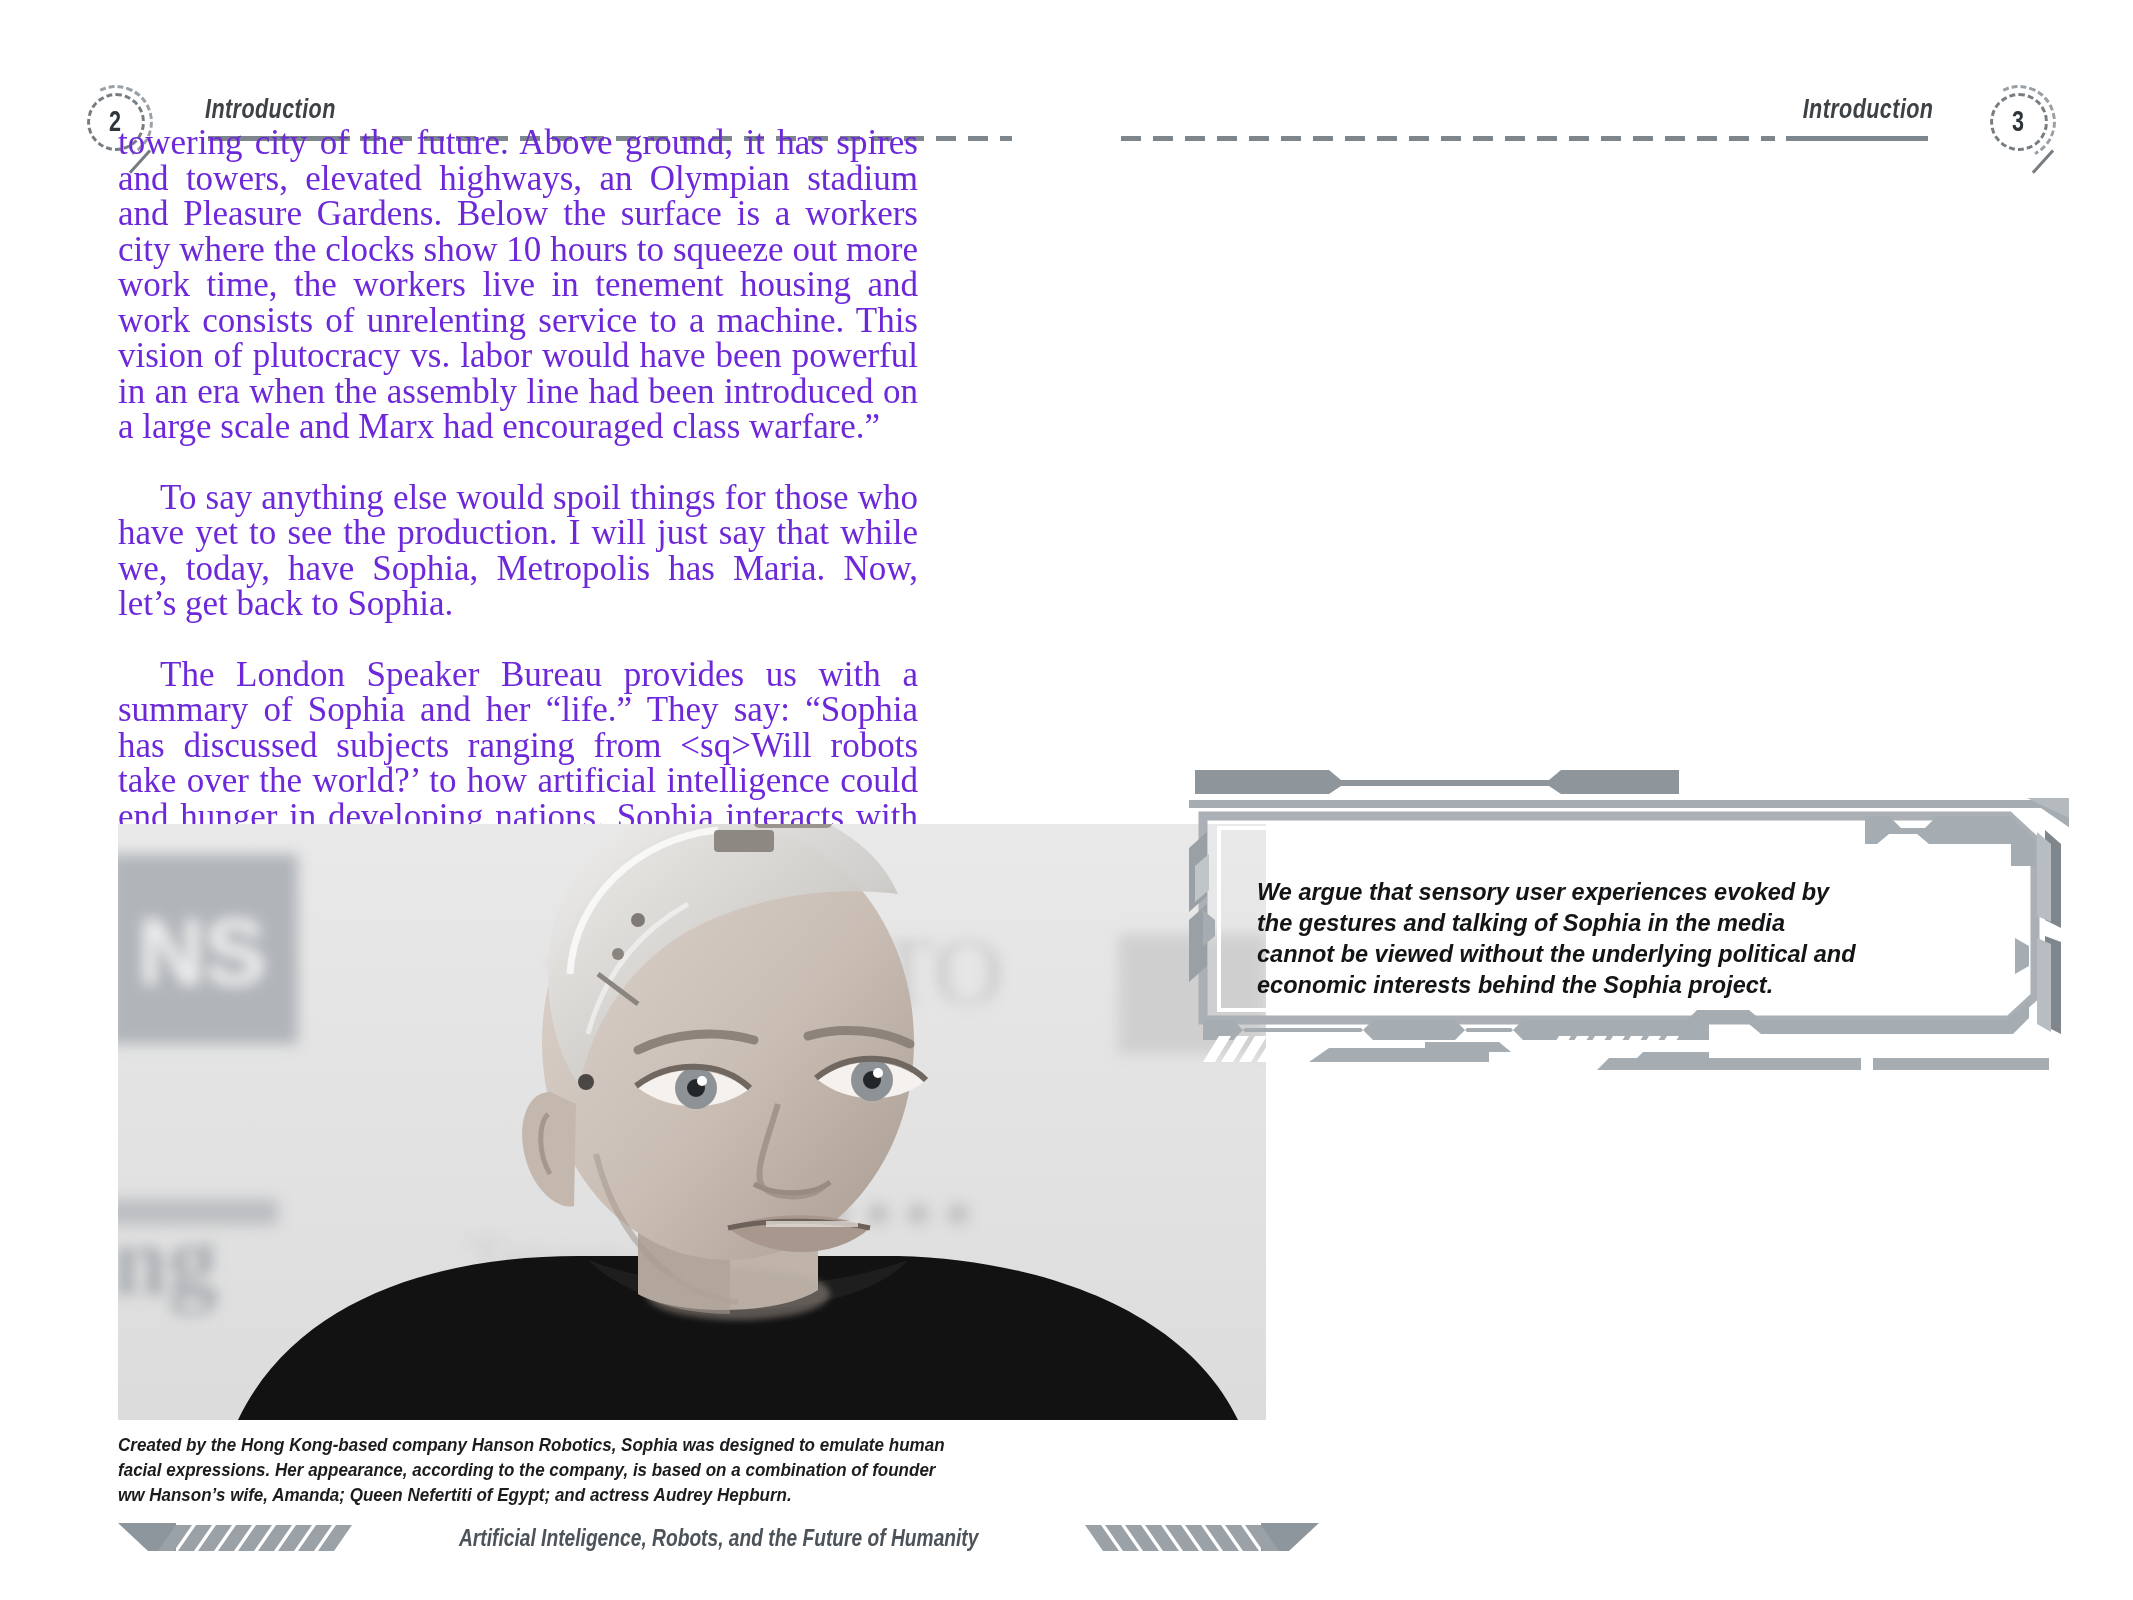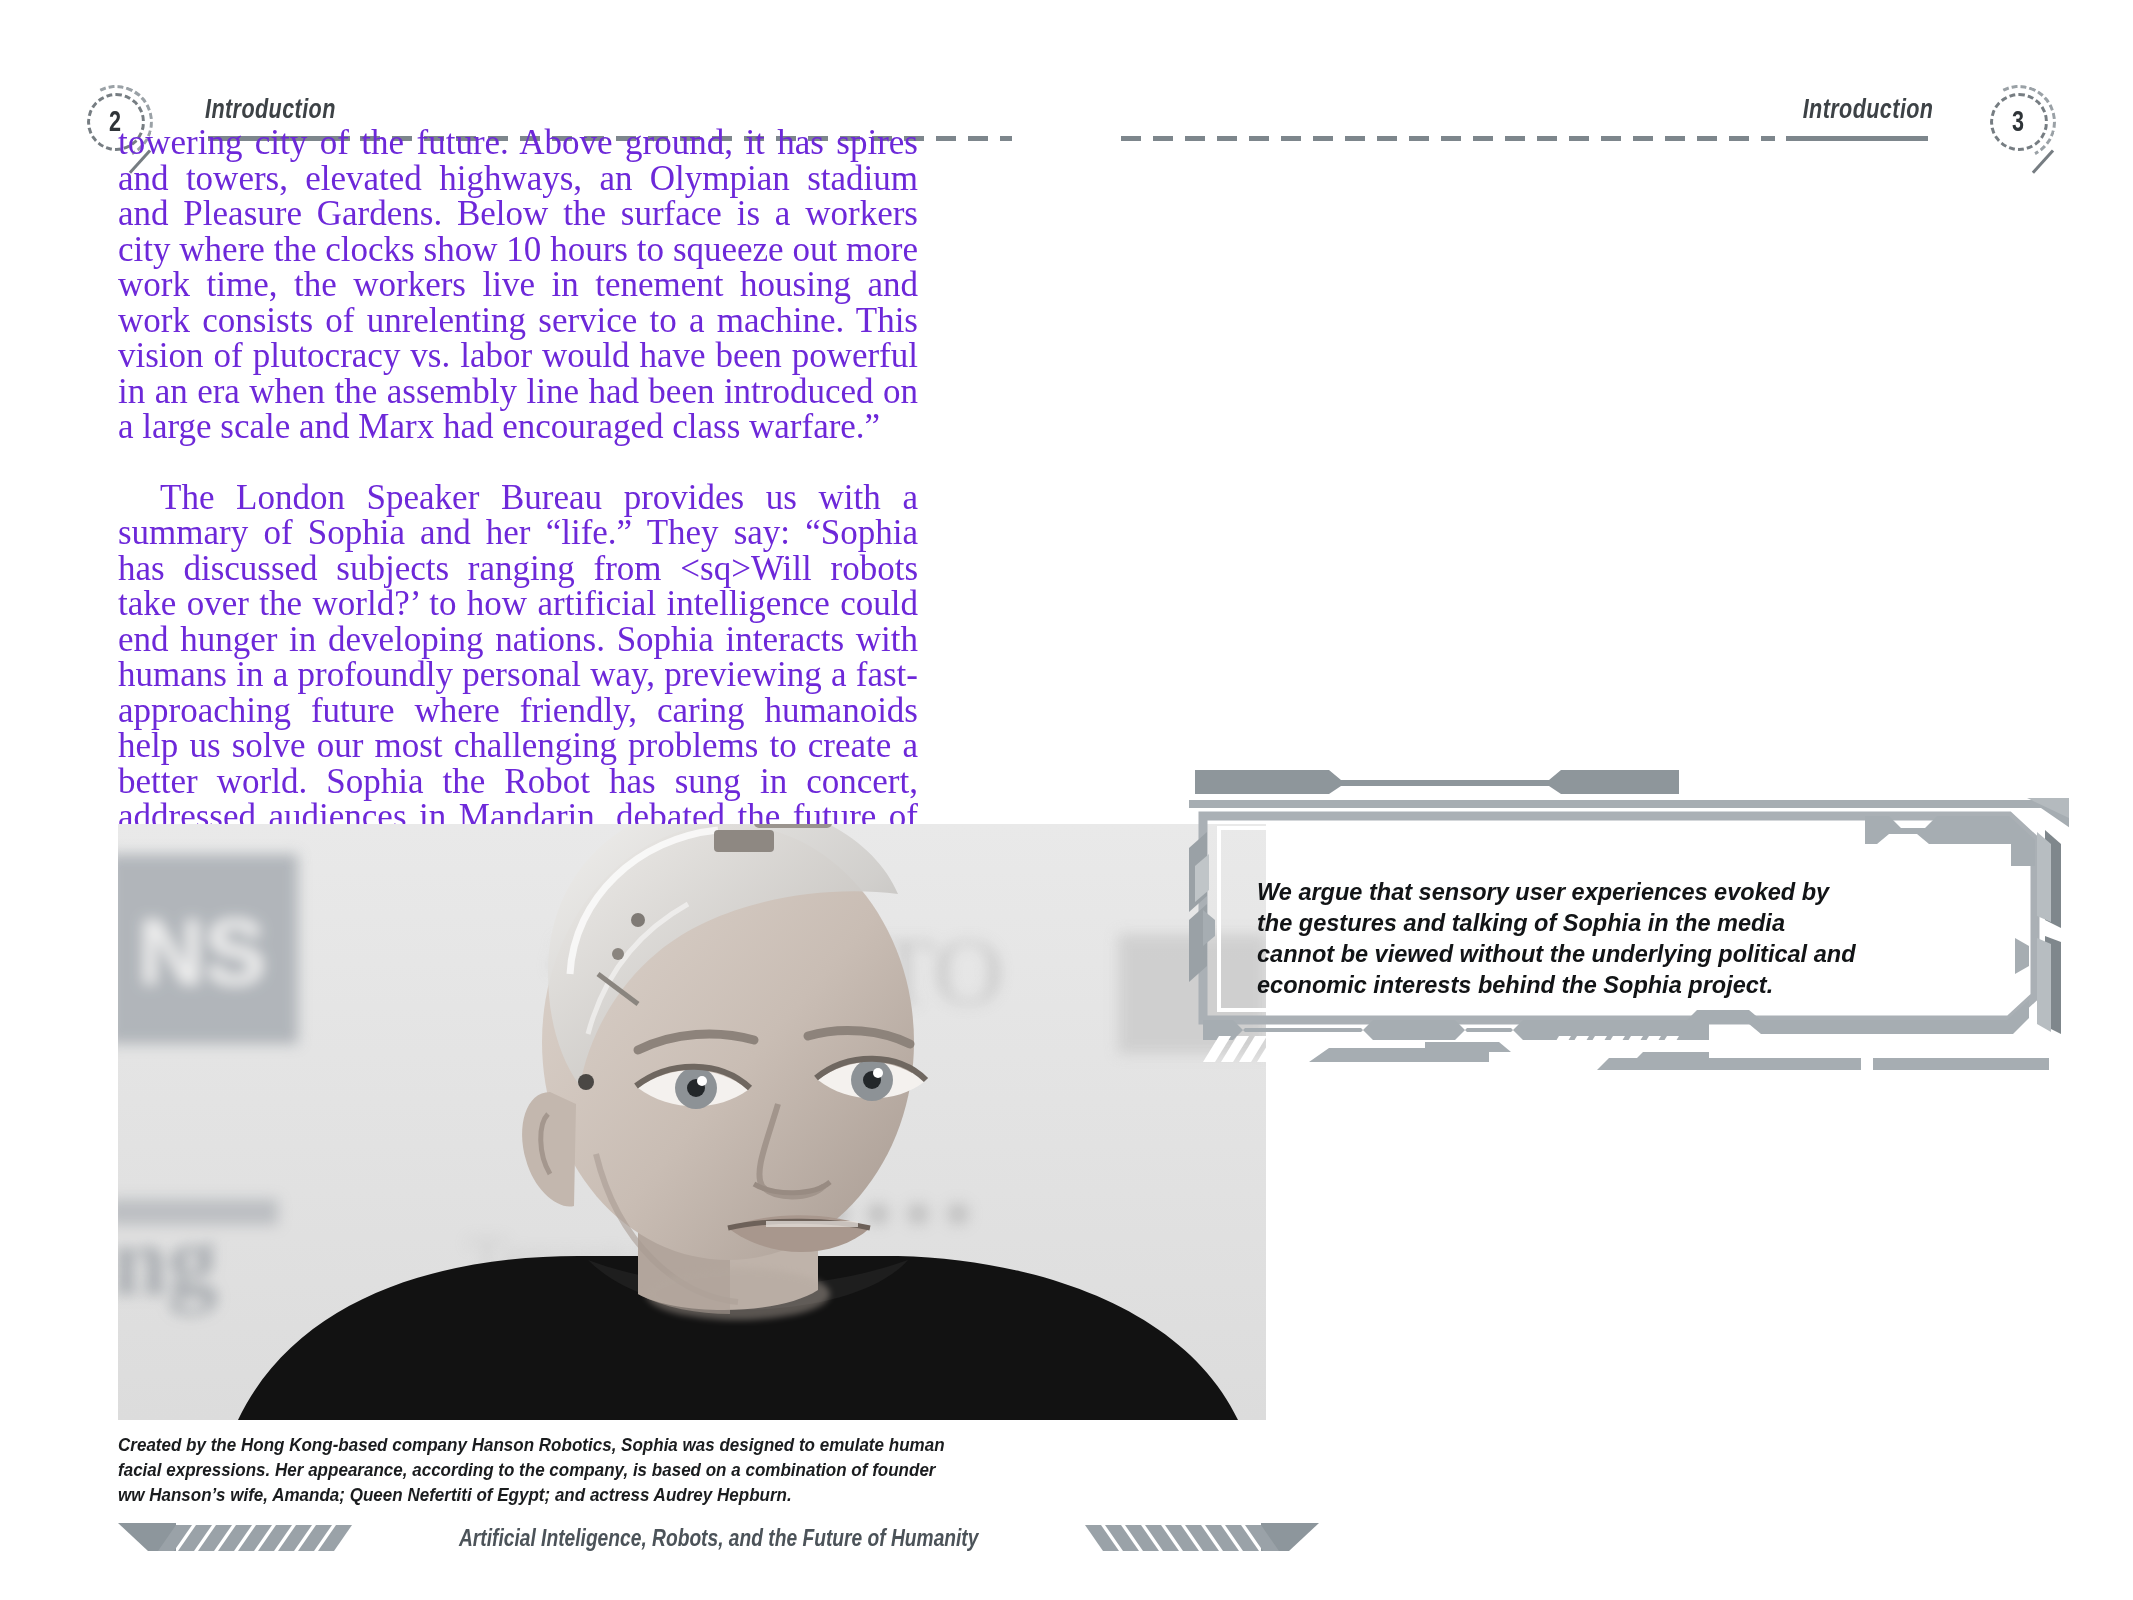--- a/index.html
+++ b/index.html
@@ -102,20 +102,21 @@
         <span class="slash"></span>
         <span class="num">2</span>
       </div>
       <div class="rh-title">Introduction</div>
       <div class="rh-solid"></div>
       <div class="rh-dash"></div>
     </div>
 
     <div class="col">
       <p>towering city of the future. Above ground, it has spires and towers, elevated highways, an Olympian stadium and Pleasure Gardens. Below the surface is a workers city where the clocks show 10 hours to squeeze out more work time, the workers live in tenement housing and work consists of unrelenting service to a machine. This vision of plutocracy vs. labor would have been powerful in an era when the assembly line had been introduced on a large scale and Marx had encouraged class warfare.”</p>
+      <p class="ind">To say anything else would spoil things for those who have yet to see the production. I will just say that while we, today, have Sophia, Metropolis has Maria. Now, let’s get back to Sophia.</p>
       <p class="ind">The London Speaker Bureau provides us with a summary of Sophia and her “life.” They say: “Sophia has discussed subjects ranging from &lt;sq&gt;Will robots take over the world?’ to how artificial intelligence could end hunger in developing nations. Sophia interacts with humans in a profoundly personal way, previewing a fast-approaching future where friendly, caring humanoids help us solve our most challenging problems to create a better world. Sophia the Robot has sung in concert, addressed audiences in Mandarin, debated the future of the human race (against another robot), and generated billions of views and social media interactions. She has also displayed her expansive tech knowledge and growing business savvy, meeting with leaders</p>
     </div>
 
     <div class="photo">
       <svg width="1148" height="596" viewBox="0 0 1148 596" role="img">
         <defs>
           <linearGradient id="bg" x1="0" y1="0" x2="0" y2="1">
             <stop offset="0%" stop-color="#e9e9e9"></stop>
               <stop offset="100%" stop-color="#dcdcdc"></stop>
           </linearGradient>

